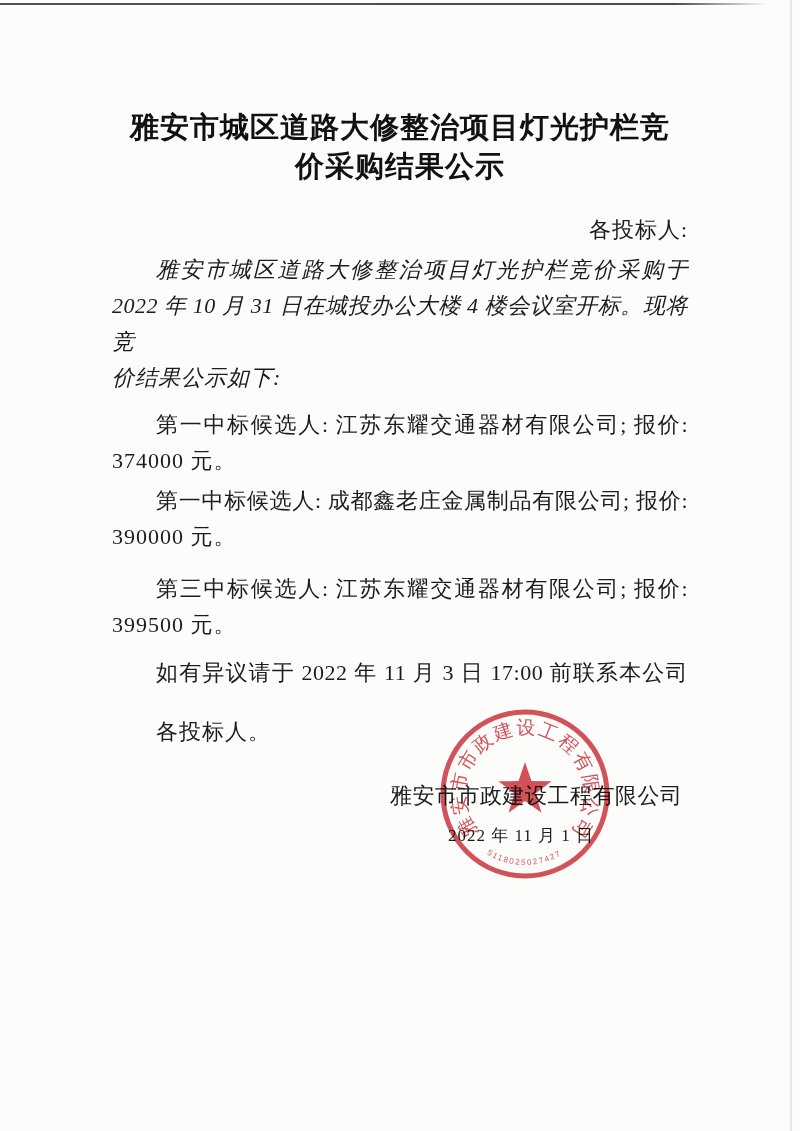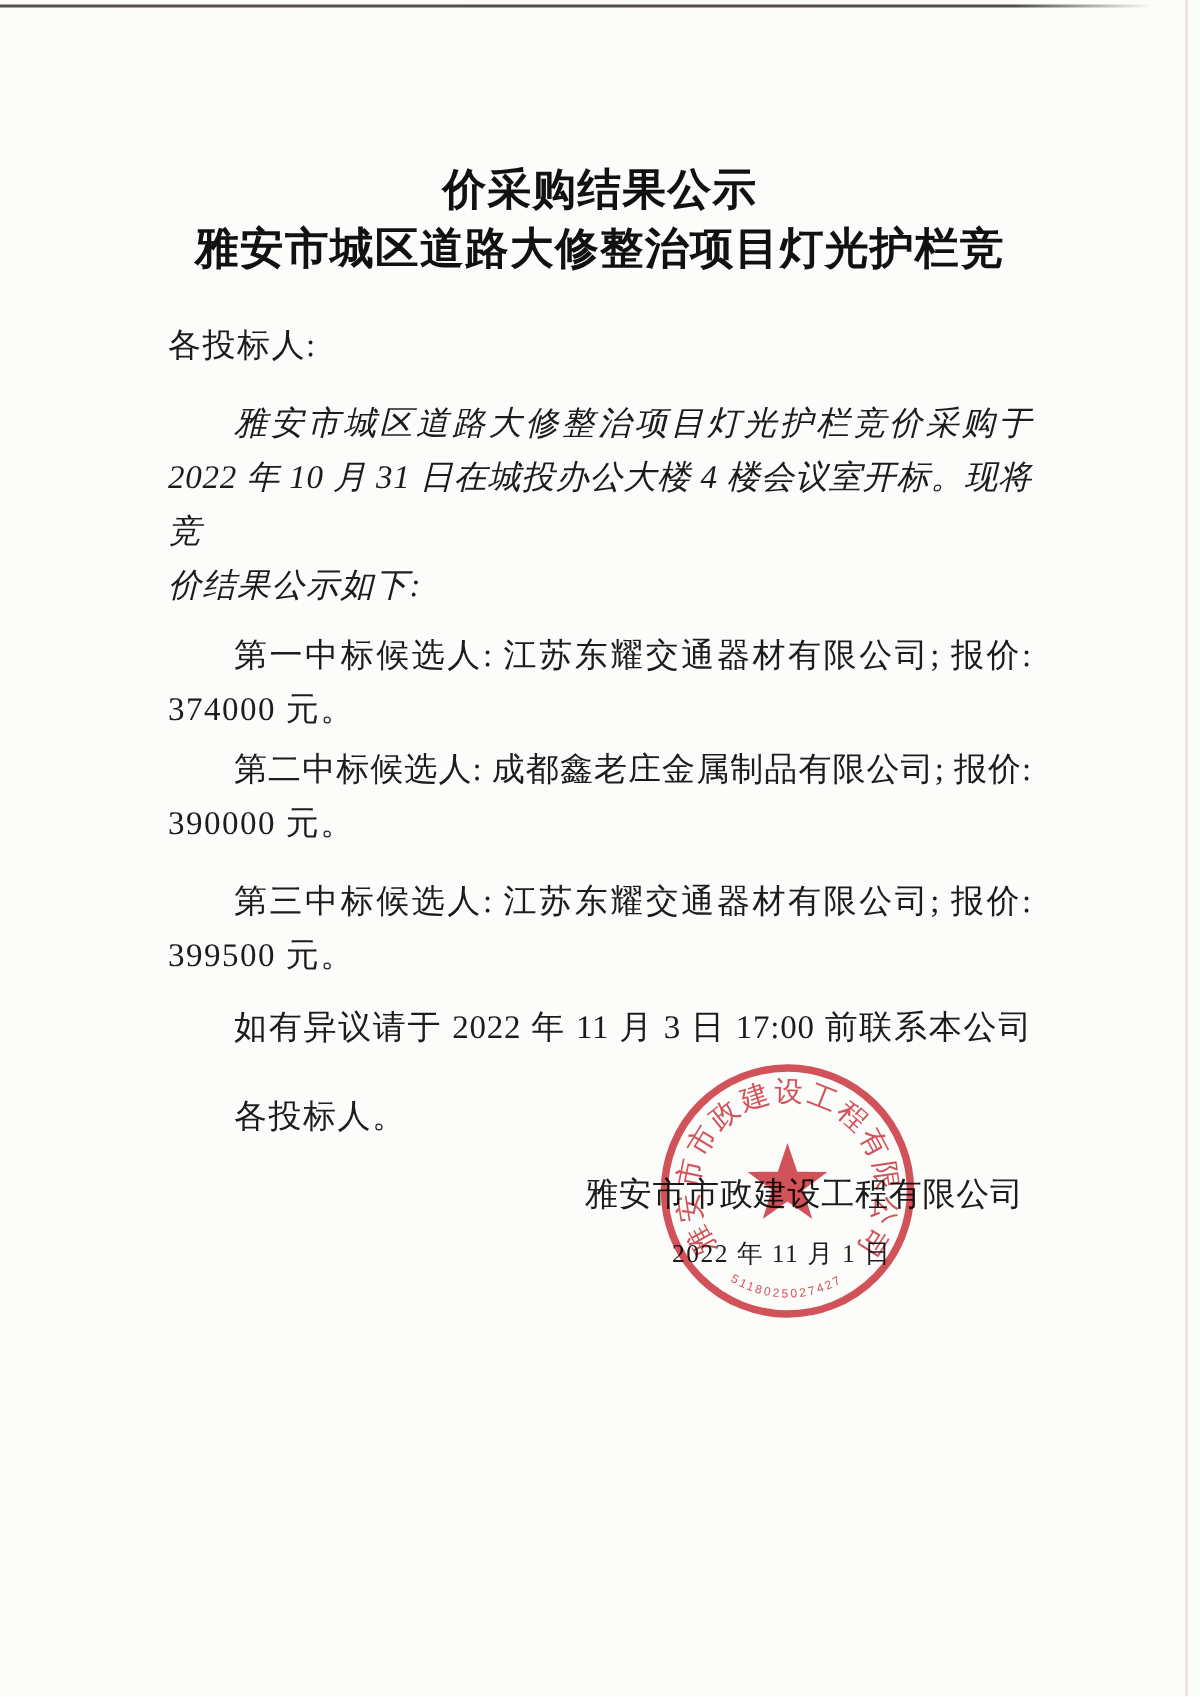--- a/index.html
+++ b/index.html
@@ -25,21 +25,21 @@
   .title {
     position: absolute; top: 108px; left: 112px; width: 576px;
     margin: 0; text-align: center;
     font-family: "Liberation Sans", "DejaVu Sans", sans-serif;
     font-weight: 900; font-size: 29px; line-height: 39px;
     letter-spacing: 1px; color: #111111;
   }
   
   .body-text { position: absolute; top: 212px; left: 112px; width: 576px; }
   .para { margin: 0; }
-  .para:nth-child(1) { margin-bottom: 16px; }
+  .para:nth-child(1) { margin-bottom: 4px; text-align: right; }
   .para:nth-child(2) { margin-bottom: 11px; font-style: italic; }
   .para:nth-child(3) { margin-bottom: 4px; }
   .para:nth-child(4) { margin-bottom: 16px; }
   .para:nth-child(5) { margin-bottom: 12px; }
   .para:nth-child(6) { margin-bottom: 23px; }
   .line { font-size: 22px; line-height: 36px; letter-spacing: 1px; white-space: nowrap; }
   .line.fill { white-space: normal; text-align: justify; text-align-last: justify; letter-spacing: 0.5px; }
   .line.indent { text-indent: 2em; }
   
   .sig-company {
@@ -61,39 +61,39 @@
 </style>
 </head>
 <body>
 
 <div class="page">
 
   <div class="scan-top-line"></div>
   <div class="scan-right-line"></div>
 
   <h1 class="title">
+    <div>雅安市城区道路大修整治项目灯光护栏竞</div>
     <div>价采购结果公示</div>
-    <div>雅安市城区道路大修整治项目灯光护栏竞</div>
   </h1>
 
   <div class="body-text">
     <div class="para">
       <div class="line">各投标人:</div>
     </div>
     <div class="para">
       <div class="line indent fill">雅安市城区道路大修整治项目灯光护栏竞价采购于</div>
       <div class="line fill">2022 年 10 月 31 日在城投办公大楼 4 楼会议室开标。现将竞</div>
       <div class="line">价结果公示如下:</div>
     </div>
     <div class="para">
       <div class="line indent fill">第一中标候选人: 江苏东耀交通器材有限公司; 报价:</div>
       <div class="line">374000 元。</div>
     </div>
     <div class="para">
-      <div class="line indent fill">第二中标候选人: 成都鑫老庄金属制品有限公司; 报价:</div>
+      <div class="line indent fill">第一中标候选人: 成都鑫老庄金属制品有限公司; 报价:</div>
       <div class="line">390000 元。</div>
     </div>
     <div class="para">
       <div class="line indent fill">第三中标候选人: 江苏东耀交通器材有限公司; 报价:</div>
       <div class="line">399500 元。</div>
     </div>
     <div class="para">
       <div class="line indent fill">如有异议请于 2022 年 11 月 3 日 17:00 前联系本公司</div>
     </div>
     <div class="para">

